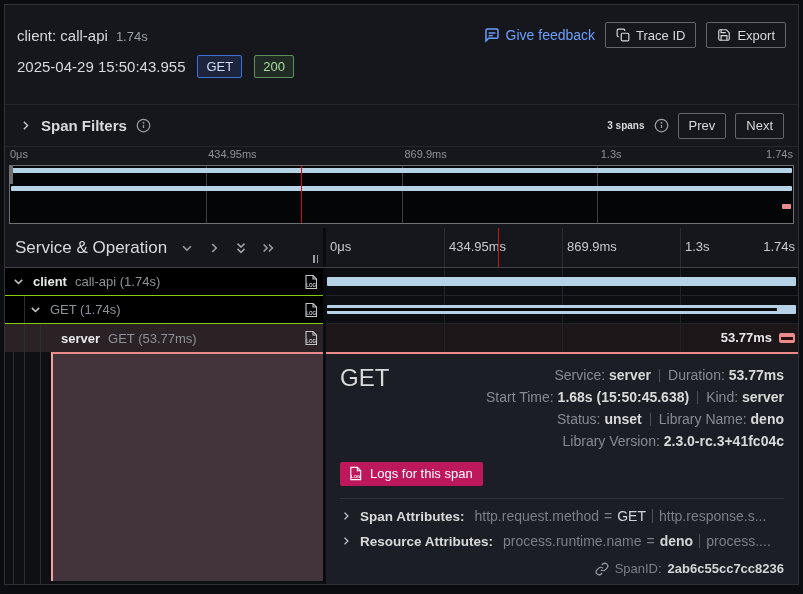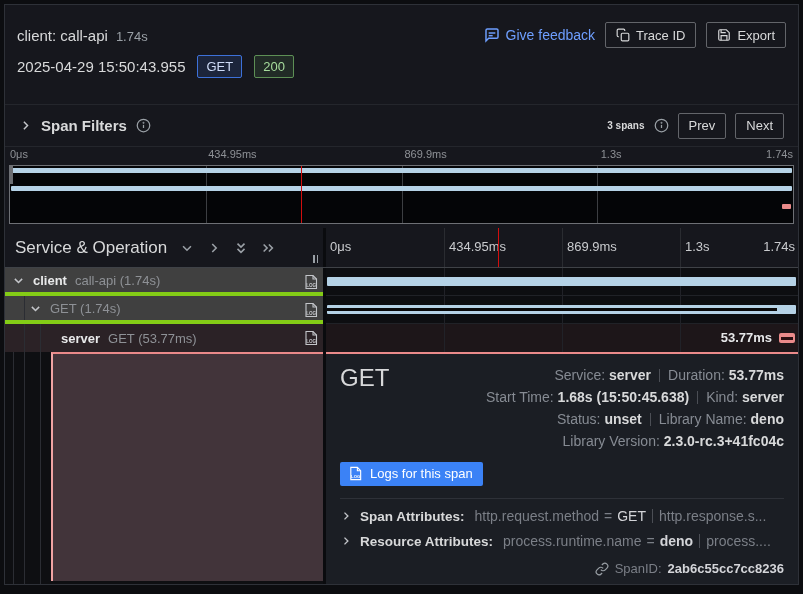--- a/index.html
+++ b/index.html
@@ -74,22 +74,22 @@
   .resize-handle i { display:block; width:1.5px; height:8px; background:#9aa0a6; }
   .tl-hdr-right { flex:1; position:relative; display:flex; }
   .tl-col { width:25%; font-size:13px; color:#c9cbce; line-height:38px; padding-left:4px; position:relative; }
   .tl-col + .tl-col { border-left:1px solid #2a2c31; }
   .tl-col .right-lbl { position:absolute; right:3px; top:0; }
   .hdr-cursor { position:absolute; top:0; bottom:0; left:36.5%; width:1px; background:#d10e0e; }
 
   
   .rows { position:absolute; left:0; top:263px; width:793px; }
   .row { display:flex; height:28px; }
-  .name-cell { width:318px; position:relative; background:#404040;
-               border-bottom:4px solid #84cc16; display:flex; align-items:center; }
+  .name-cell { width:318px; position:relative; background:#000000;
+               border-bottom:1px solid #84cc16; display:flex; align-items:center; }
   .tl-cell { flex:1; position:relative; background:#0d0e11; border-bottom:1px solid #202227; }
   .row-grid { position:absolute; top:0; bottom:0; width:1px; background:#212228; }
   .svc { font-size:13px; font-weight:bold; color:#e8e9ea; }
   .op  { font-size:13px; color:#8e9196; margin-left:8px; }
   .chev { color:#c4c6ca; }
   .guide { position:absolute; top:0; bottom:0; width:1px; background:#2b2d33; }
   .log-btn { position:absolute; right:4px; top:6px; color:#c4c6ca; cursor:pointer; }
   .bar { position:absolute; top:9px; left:1px; right:2px; height:9px; background:#b5d2e6; border-radius:1px; }
   .crit { position:absolute; left:0; top:3px; height:3px; background:#0a0a0b; }
   .row-sel .name-cell { background:#2b2226; border-bottom:none; }
@@ -104,21 +104,21 @@
   .maroon { position:absolute; left:46px; right:0; top:0; bottom:3px; background:#42343a;
             border-left:2px solid #f0a3a3; border-top:2px solid #ea8a8a; }
   .detail-right { flex:1; position:relative; background:#1b1e24; border-top:2px solid #ea8a8a;
                   padding:10px 14px 8px 14px; display:flex; flex-direction:column; }
   .d-head { display:flex; justify-content:space-between; }
   .d-title { font-size:24px; color:#d8d9da; line-height:28px; }
   .d-meta { text-align:right; font-size:14px; line-height:22px; color:#868b93; }
   .d-meta b { color:#d8d9da; font-weight:bold; }
   .meta-div { display:inline-block; width:1px; height:13px; background:#4b4e55; margin:0 8px; vertical-align:-2px; }
   .logs-btn { margin-top:10px; align-self:flex-start; display:inline-flex; align-items:center; gap:7px;
-              background:#3b82f6; color:#fff; border:none; border-radius:2px;
+              background:#be185d; color:#fff; border:none; border-radius:2px;
               padding:4px 10px 5px 8px; font-size:13px; font-weight:500; cursor:pointer; font-family:inherit; }
   .d-sep { border-top:1px solid #2e3138; margin-top:12px; }
   .attr-line { margin-top:9px; display:flex; align-items:center; white-space:nowrap; overflow:hidden; }
   .attr-label { font-size:13.5px; font-weight:bold; color:#d8d9da; margin-left:8px; margin-right:10px; flex:none; }
   .attr-key { font-size:14px; color:#7b7f87; }
   .attr-eq { font-size:14px; color:#7b7f87; margin:0 5px; }
   .attr-val { font-size:14px; color:#d3d4d8; }
   .kv-div { width:1px; height:14px; background:#4b4e55; margin:0 6px; flex:none; }
   .attr-more { font-size:14px; color:#7b7f87; overflow:hidden; }
   .d-footer { margin-top:auto; align-self:flex-end; display:flex; align-items:center; gap:6px;

